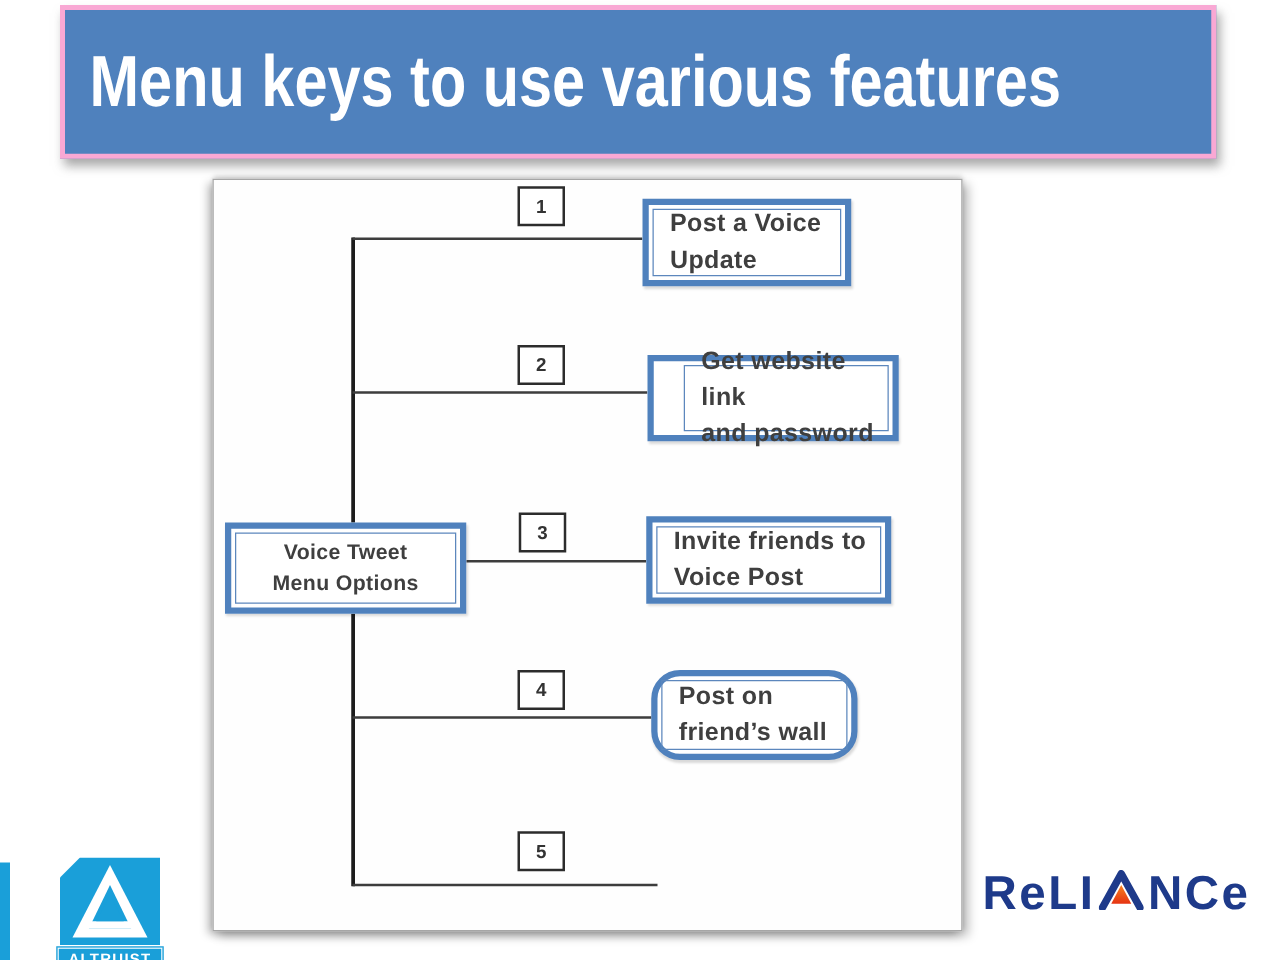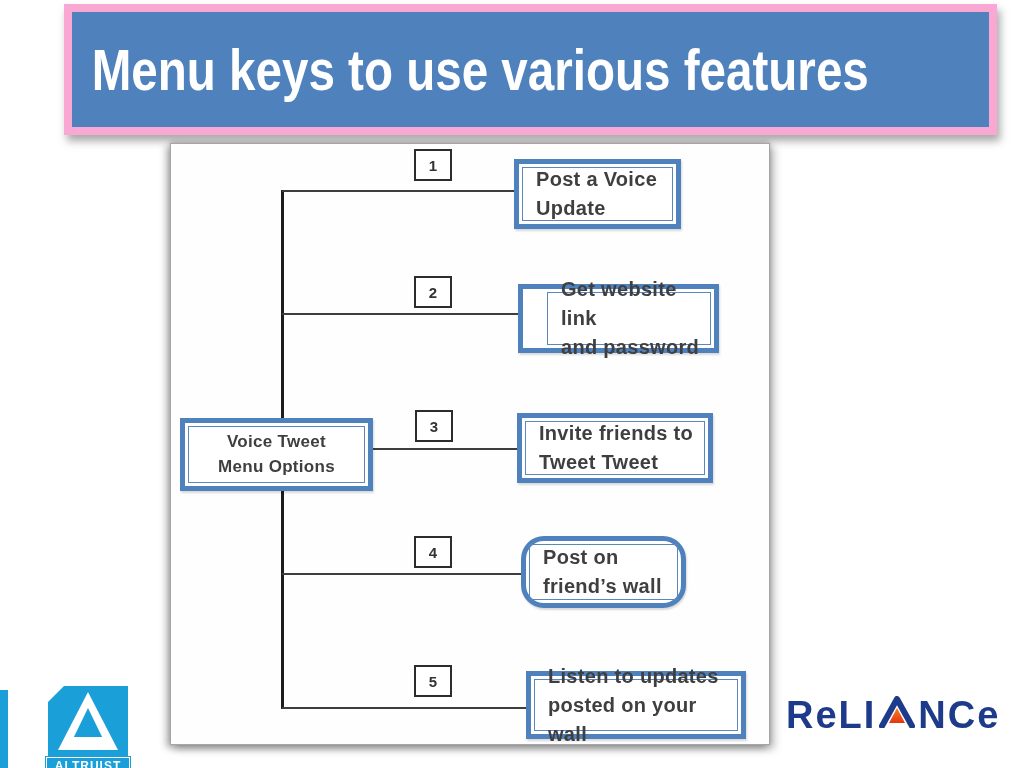--- a/index.html
+++ b/index.html
@@ -4,23 +4,23 @@
 <style>
   html,body{margin:0;padding:0;}
   body{
     width:1024px;height:768px;position:relative;overflow:hidden;
     background:#ffffff;
     font-family:"Liberation Sans", sans-serif;
   }
 
   
   .title-box{
-    position:absolute;left:64px;top:4px;width:917px;height:115px;
+    position:absolute;left:48px;top:4px;width:917px;height:115px;
     background:var(--title-bg,#4f81bd);
-    border:8px solid #f9a8d4;
+    border:4px solid #f9a8d4;
     box-shadow:3px 6px 8px rgba(110,110,110,0.6);
     display:flex;align-items:center;
   }
   .title-box h1{
     margin:0;padding-left:24px;
     color:#ffffff;font-size:58px;font-weight:bold;letter-spacing:0px;
     transform:scaleX(0.82);transform-origin:left center;
     white-space:nowrap;
   }
 
@@ -150,33 +150,27 @@
     </div>
     <div class="bluebox f2">
       <div class="inner">
         <div class="label">Get website link
 and password</div>
       </div>
     </div>
     <div class="bluebox f3">
       <div class="inner">
         <div class="label">Invite friends to
-Tweet Tweet</div>
+Voice Post</div>
       </div>
     </div>
     <div class="bluebox f4">
       <div class="inner">
         <div class="label">Post on
 friend’s wall</div>
-      </div>
-    </div>
-    <div class="bluebox f5">
-      <div class="inner">
-        <div class="label">Listen to updates
-posted on your wall</div>
       </div>
     </div>
 
   </div>
 
   <div class="left-bar"></div>
 
   <div class="altruist">
     <svg width="80" height="70" viewBox="0 0 80 70">
       <polygon points="0,16 16,0 80,0 80,70 0,70" fill="#1a9fd9"></polygon>

